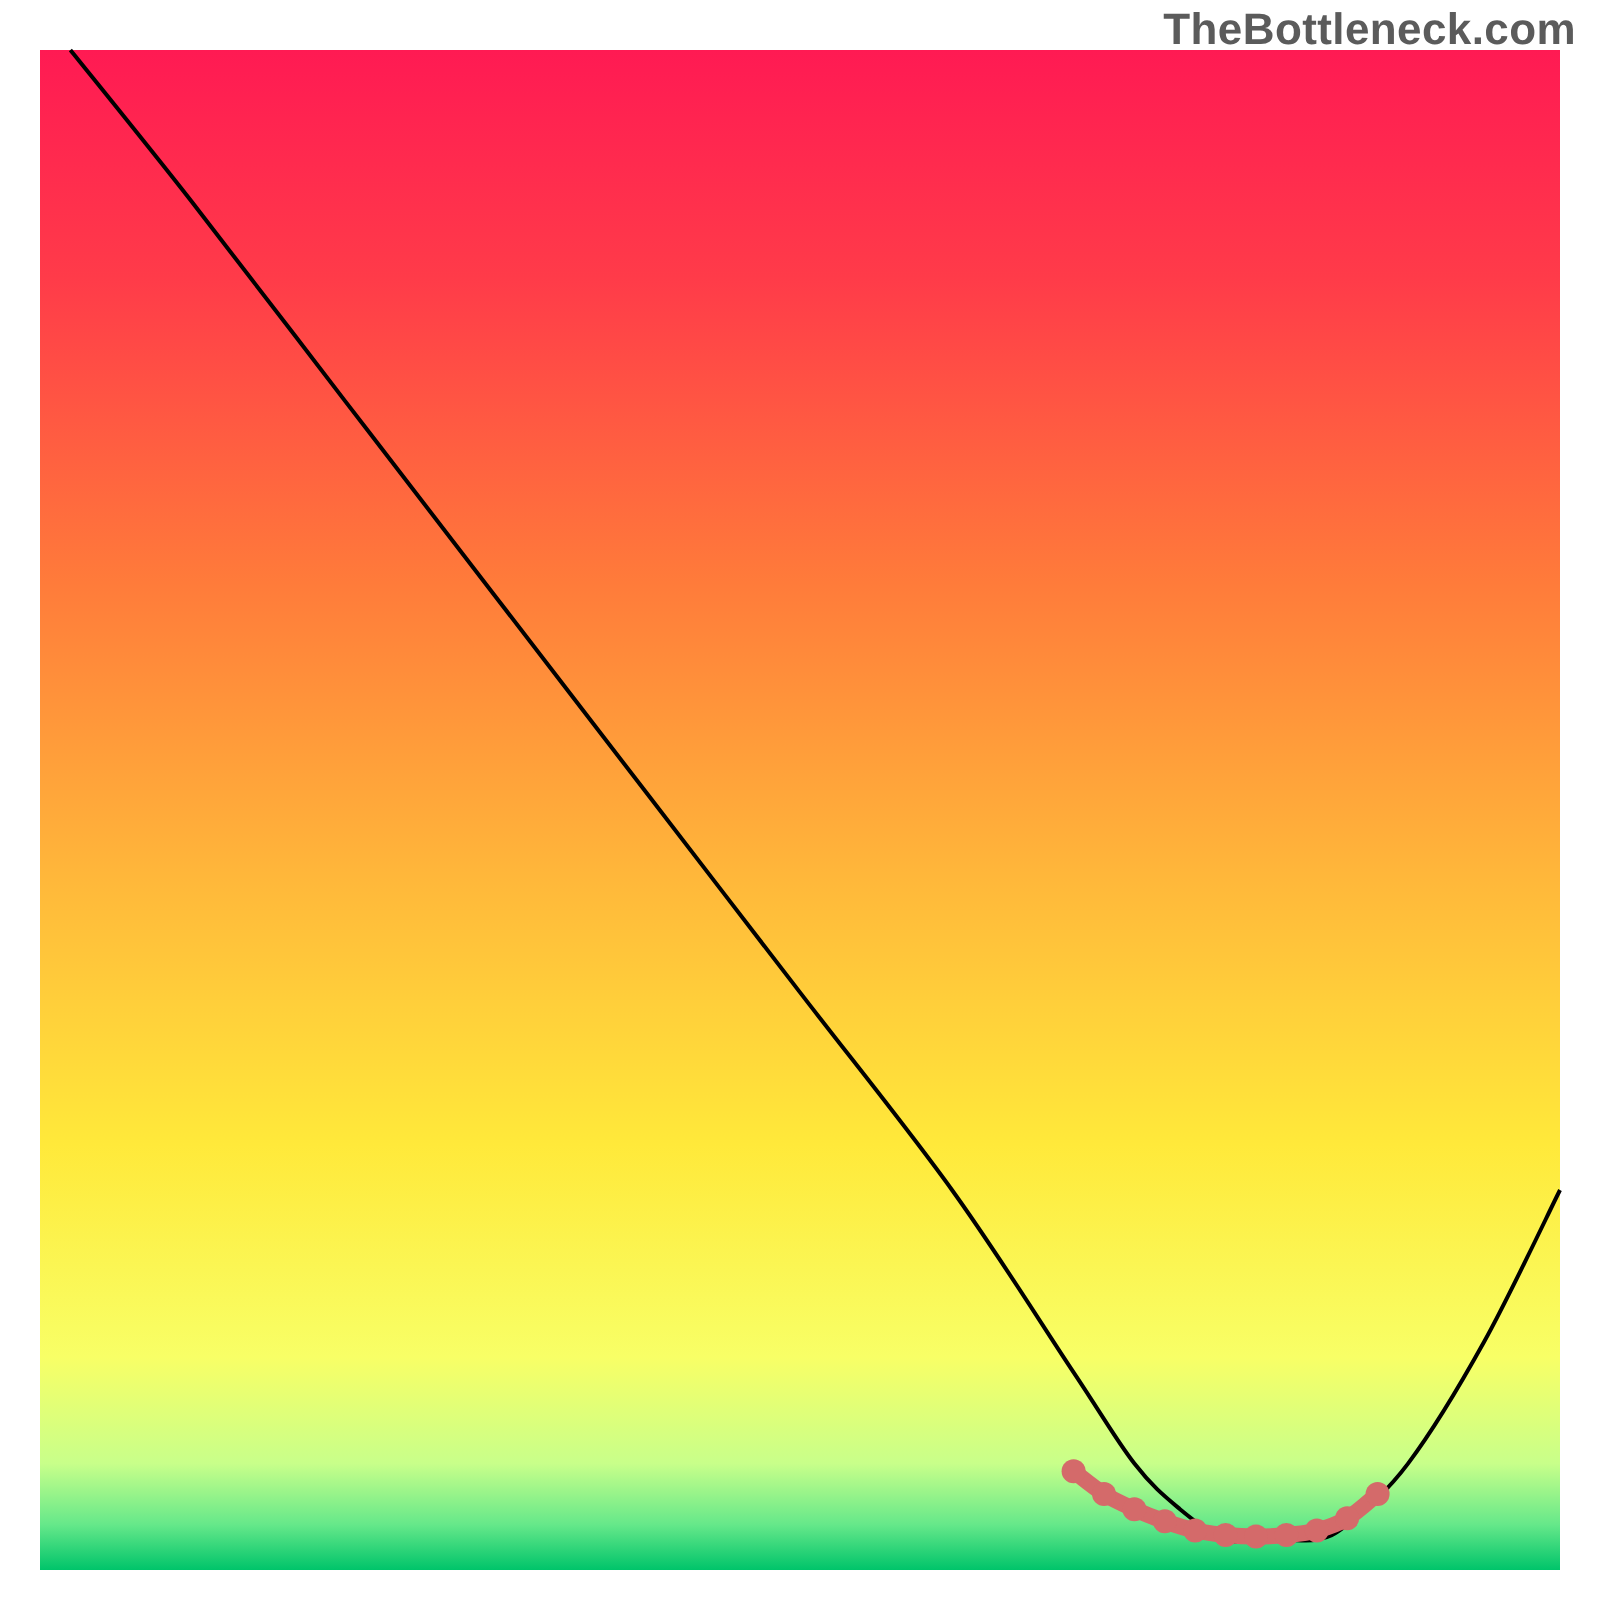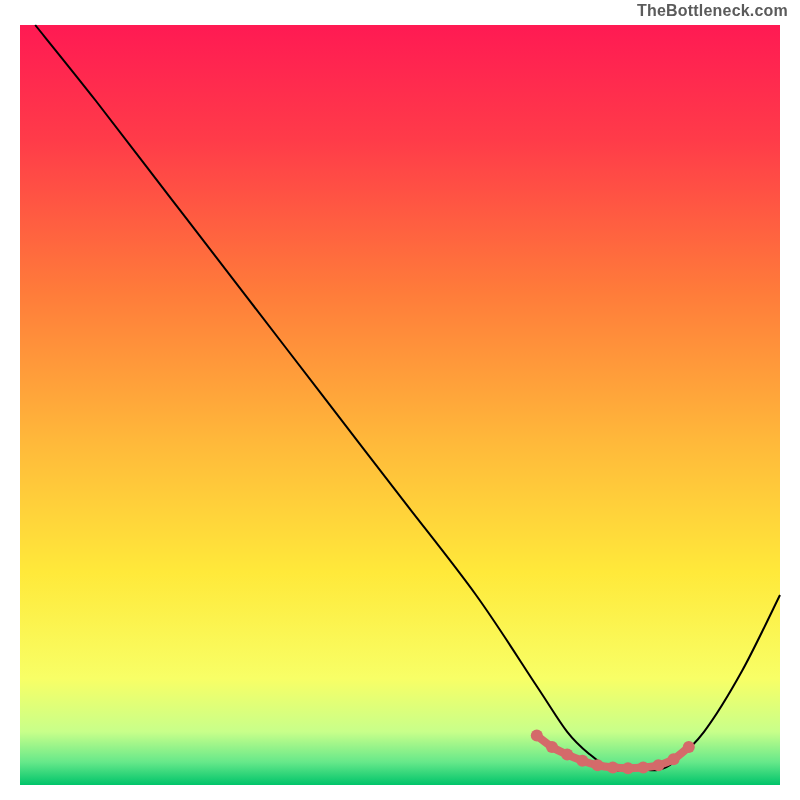--- a/index.html
+++ b/index.html
@@ -12,21 +12,21 @@
   }
   .wrap {
     position: relative;
     width: 800px;
     height: 800px;
   }
   .watermark {
     position: absolute;
     top: 2px;
     right: 12px;
-    font-size: 16px;
+    font-size: 22px;
     font-weight: 600;
     color: #5b5b5b;
     letter-spacing: 0.2px;
     z-index: 5;
   }
   svg.plot {
     position: absolute;
     left: 0;
     top: 0;
     width: 800px;

